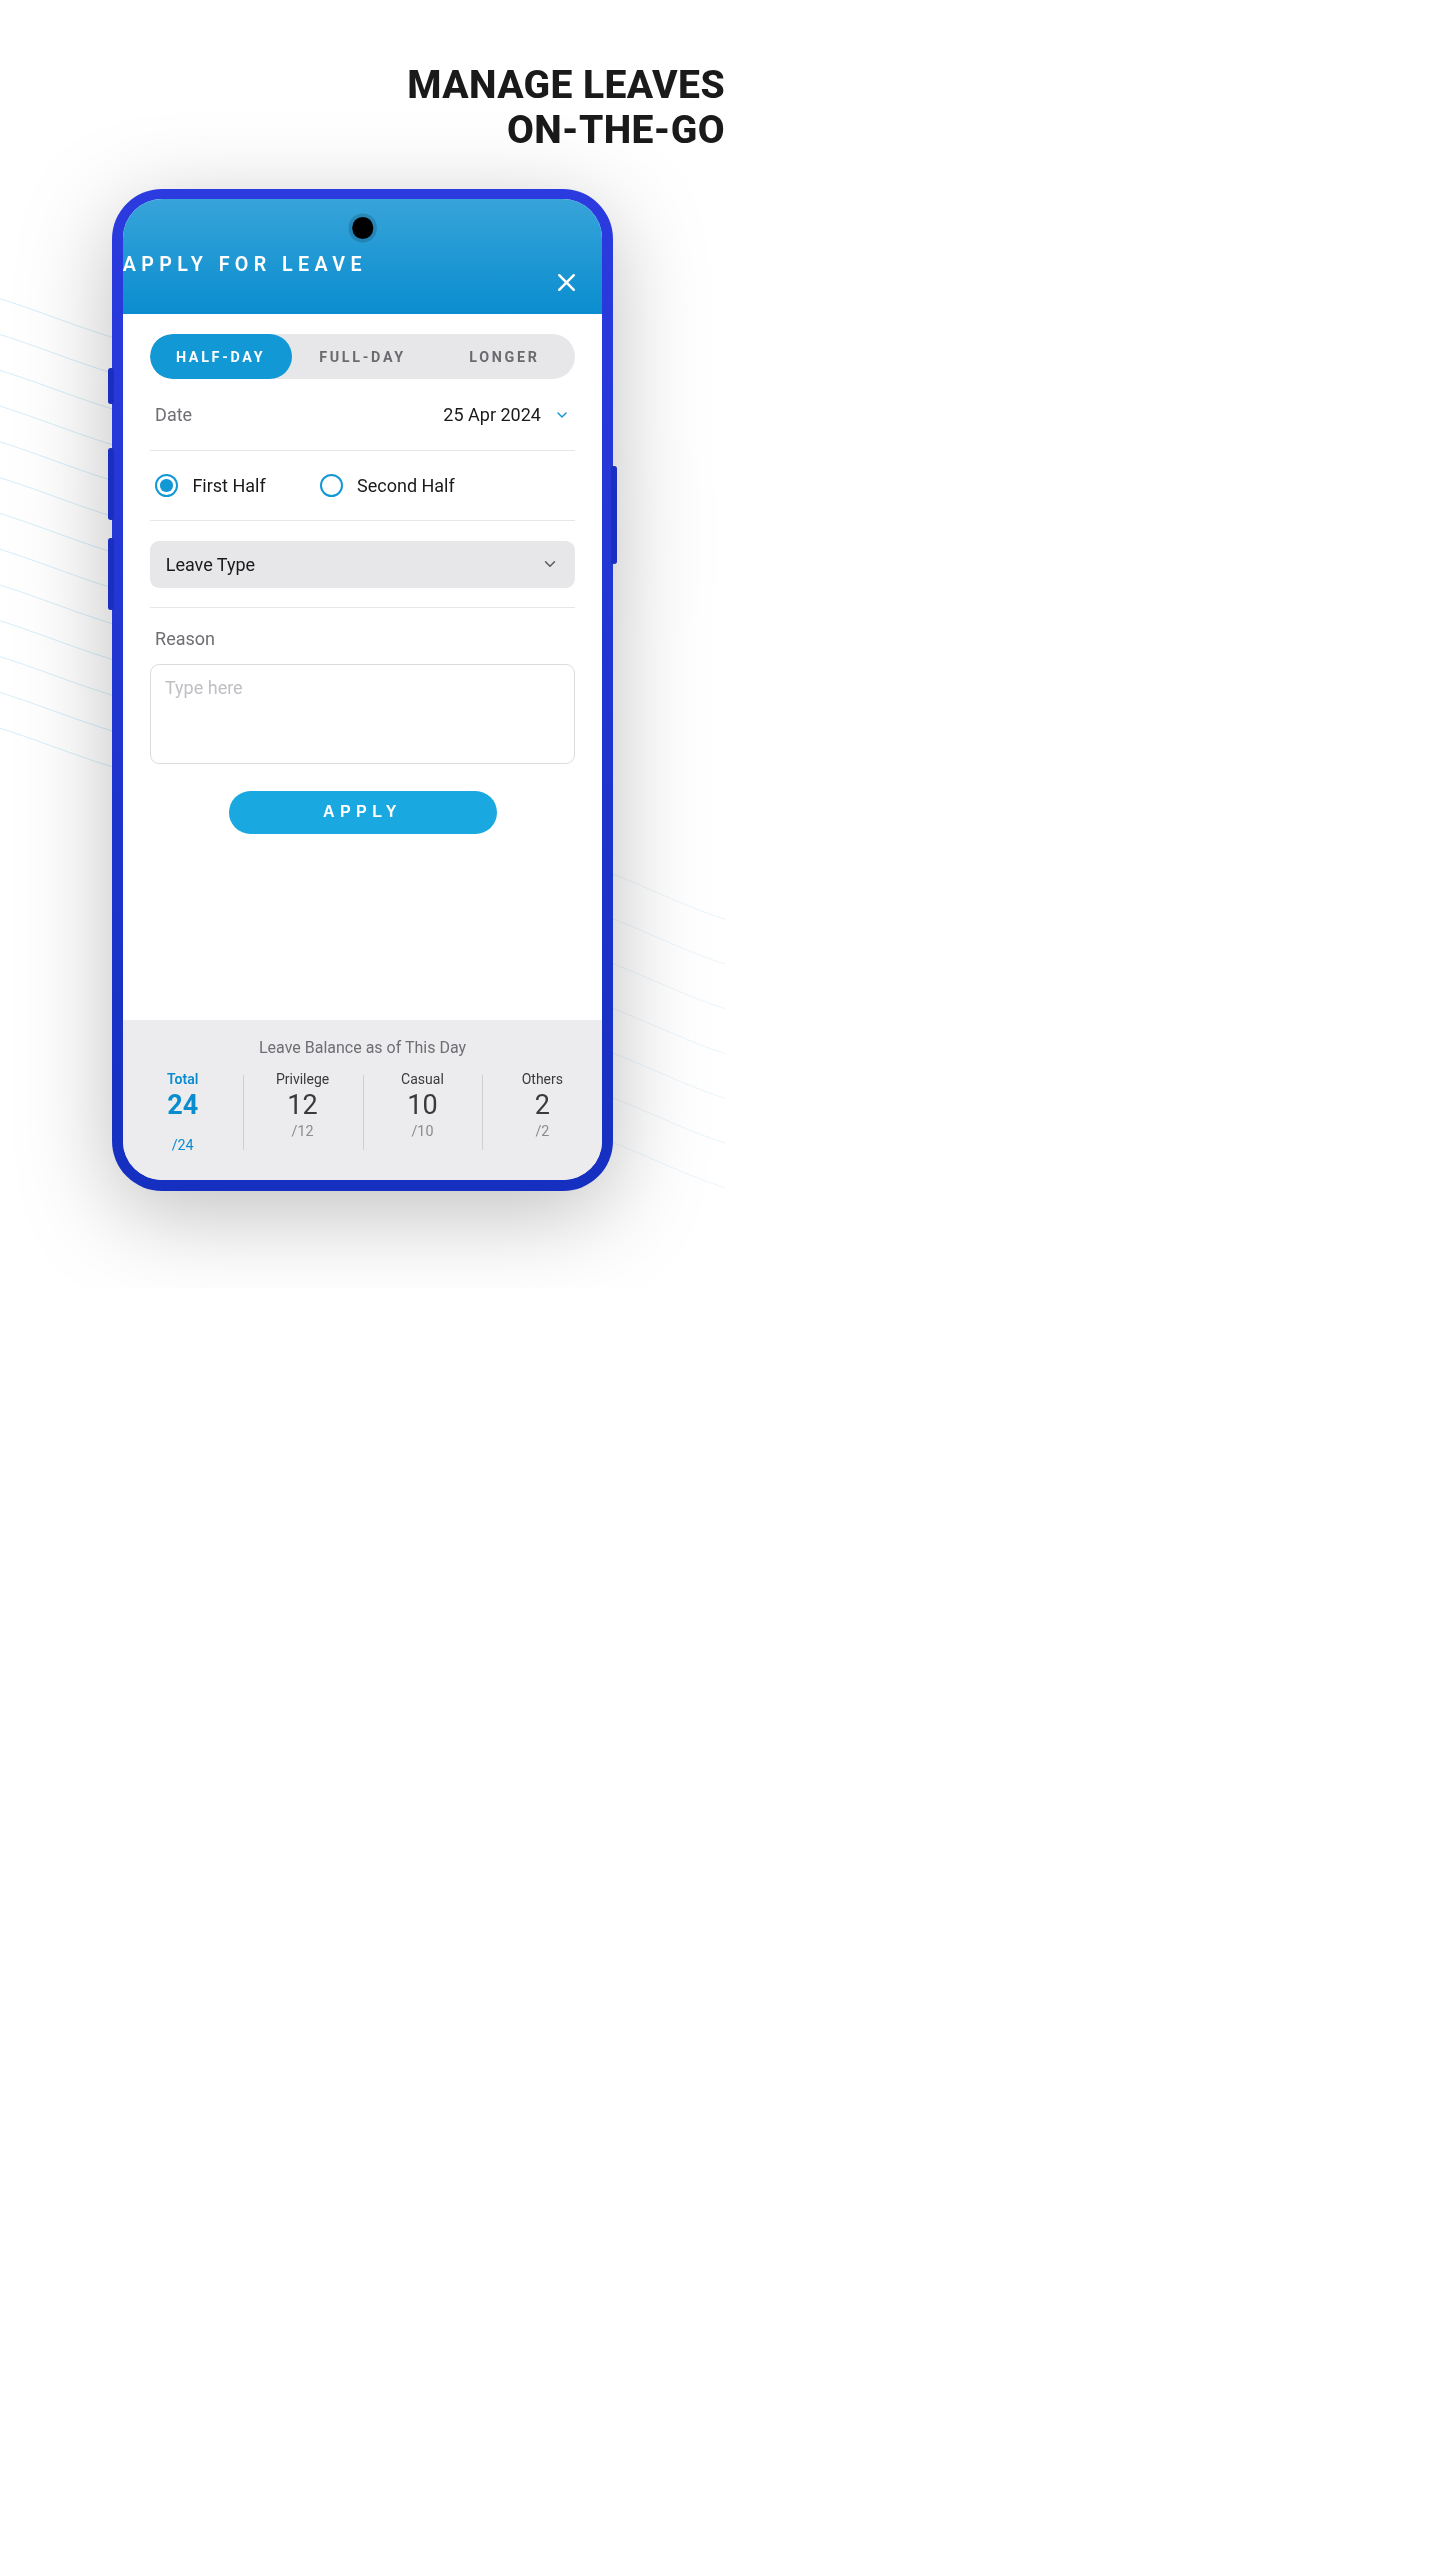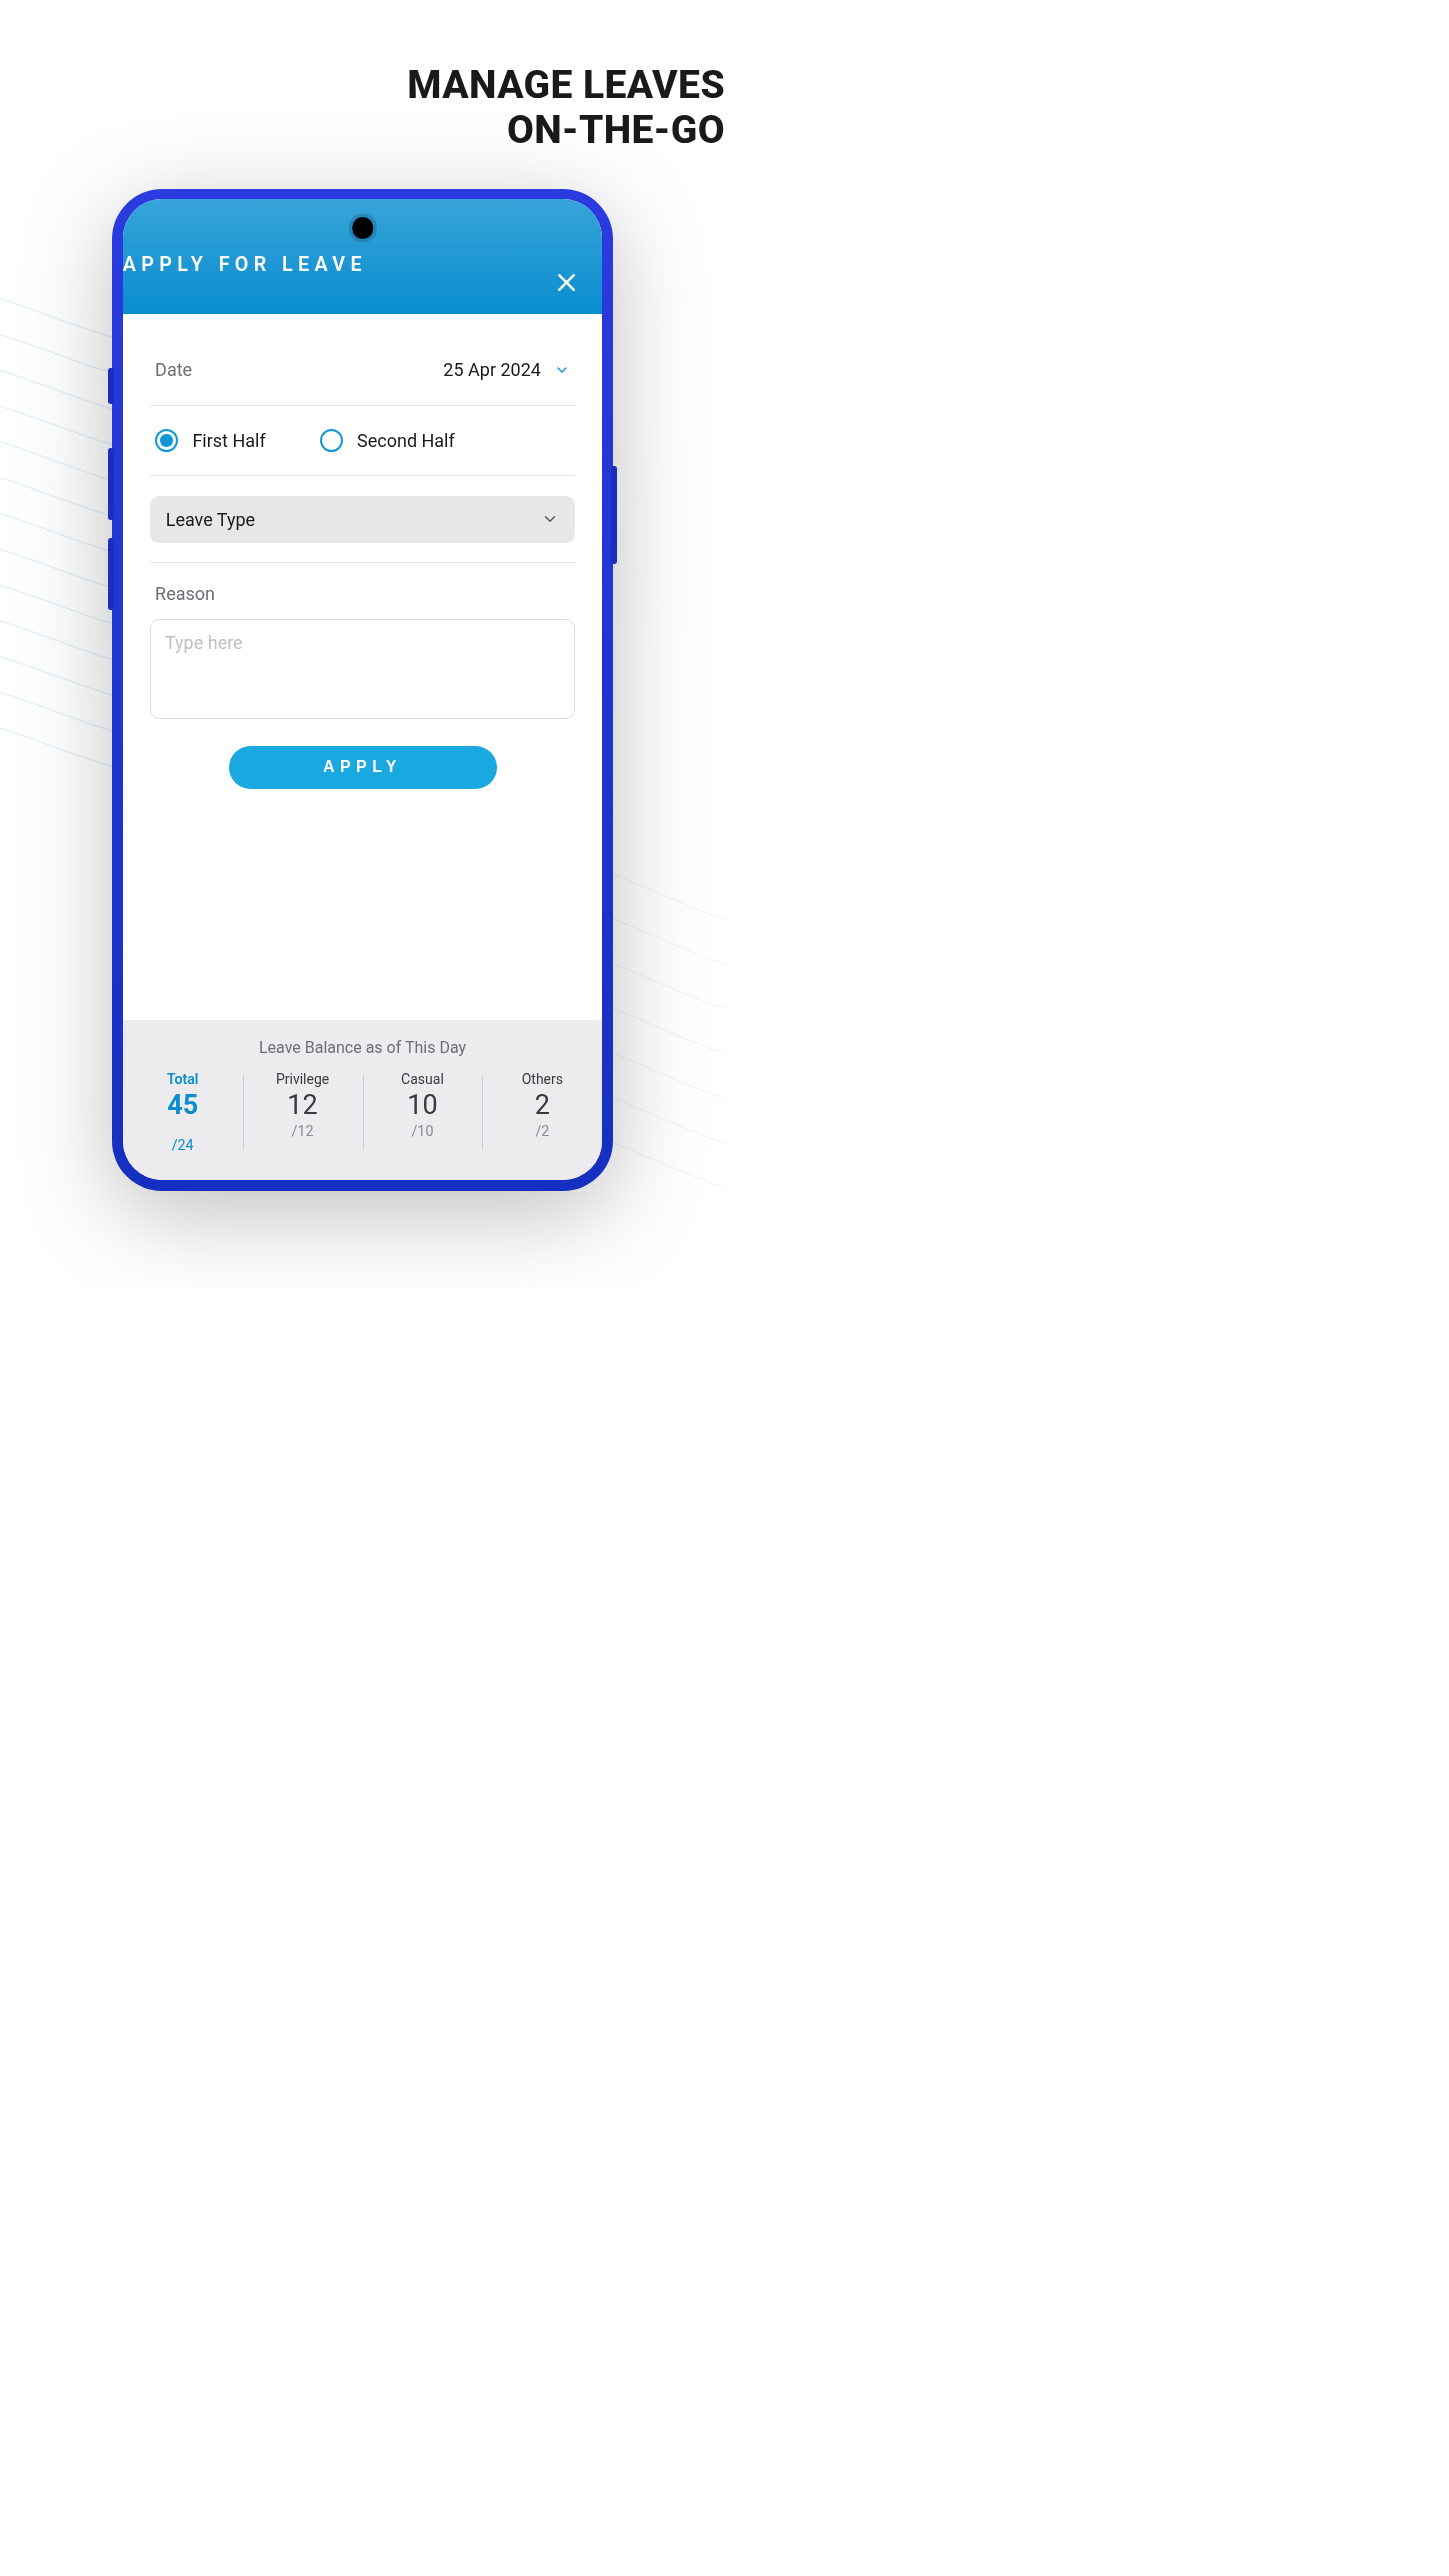--- a/index.html
+++ b/index.html
@@ -340,20 +340,31 @@
         <div class="app-header-title">APPLY FOR LEAVE</div>
         <div class="close-btn">
           <svg viewBox="0 0 24 24">
             <path d="M5 5 L19 19 M19 5 L5 19" stroke="#fff" stroke-width="2.4" stroke-linecap="round"></path>
           </svg>
         </div>
       </div>
 
       <div class="content">
 
+        <div class="seg">
+          <div class="seg-item active">
+            <span>HALF-DAY</span>
+          </div>
+          <div class="seg-item">
+            <span>FULL-DAY</span>
+          </div>
+          <div class="seg-item">
+            <span>LONGER</span>
+          </div>
+        </div>
 
         <div class="row">
           <span class="row-label">Date</span>
           <span class="row-value">
             <span>25 Apr 2024</span>
             <svg class="chev" viewBox="0 0 24 24">
               <path d="M6 9l6 6 6-6" fill="none" stroke="currentColor" stroke-width="2.2" stroke-linecap="round" stroke-linejoin="round"></path>
             </svg>
           </span>
         </div>
@@ -385,21 +396,21 @@
         </button>
 
         <div style="flex:1"></div>
       </div>
 
       <div class="balances">
         <div class="balances-title">Leave Balance as of This Day</div>
         <div class="bal-grid">
           <div class="bal-col">
             <div class="bal-label accent">Total</div>
-            <div class="bal-val accent">45</div>
+            <div class="bal-val accent">24</div>
             <div class="bal-den accent">/24</div>
           </div>
           <div class="bal-col">
             <div class="bal-label">Privilege</div>
             <div class="bal-val">12</div>
             <div class="bal-den">/12</div>
           </div>
           <div class="bal-col">
             <div class="bal-label">Casual</div>
             <div class="bal-val">10</div>

